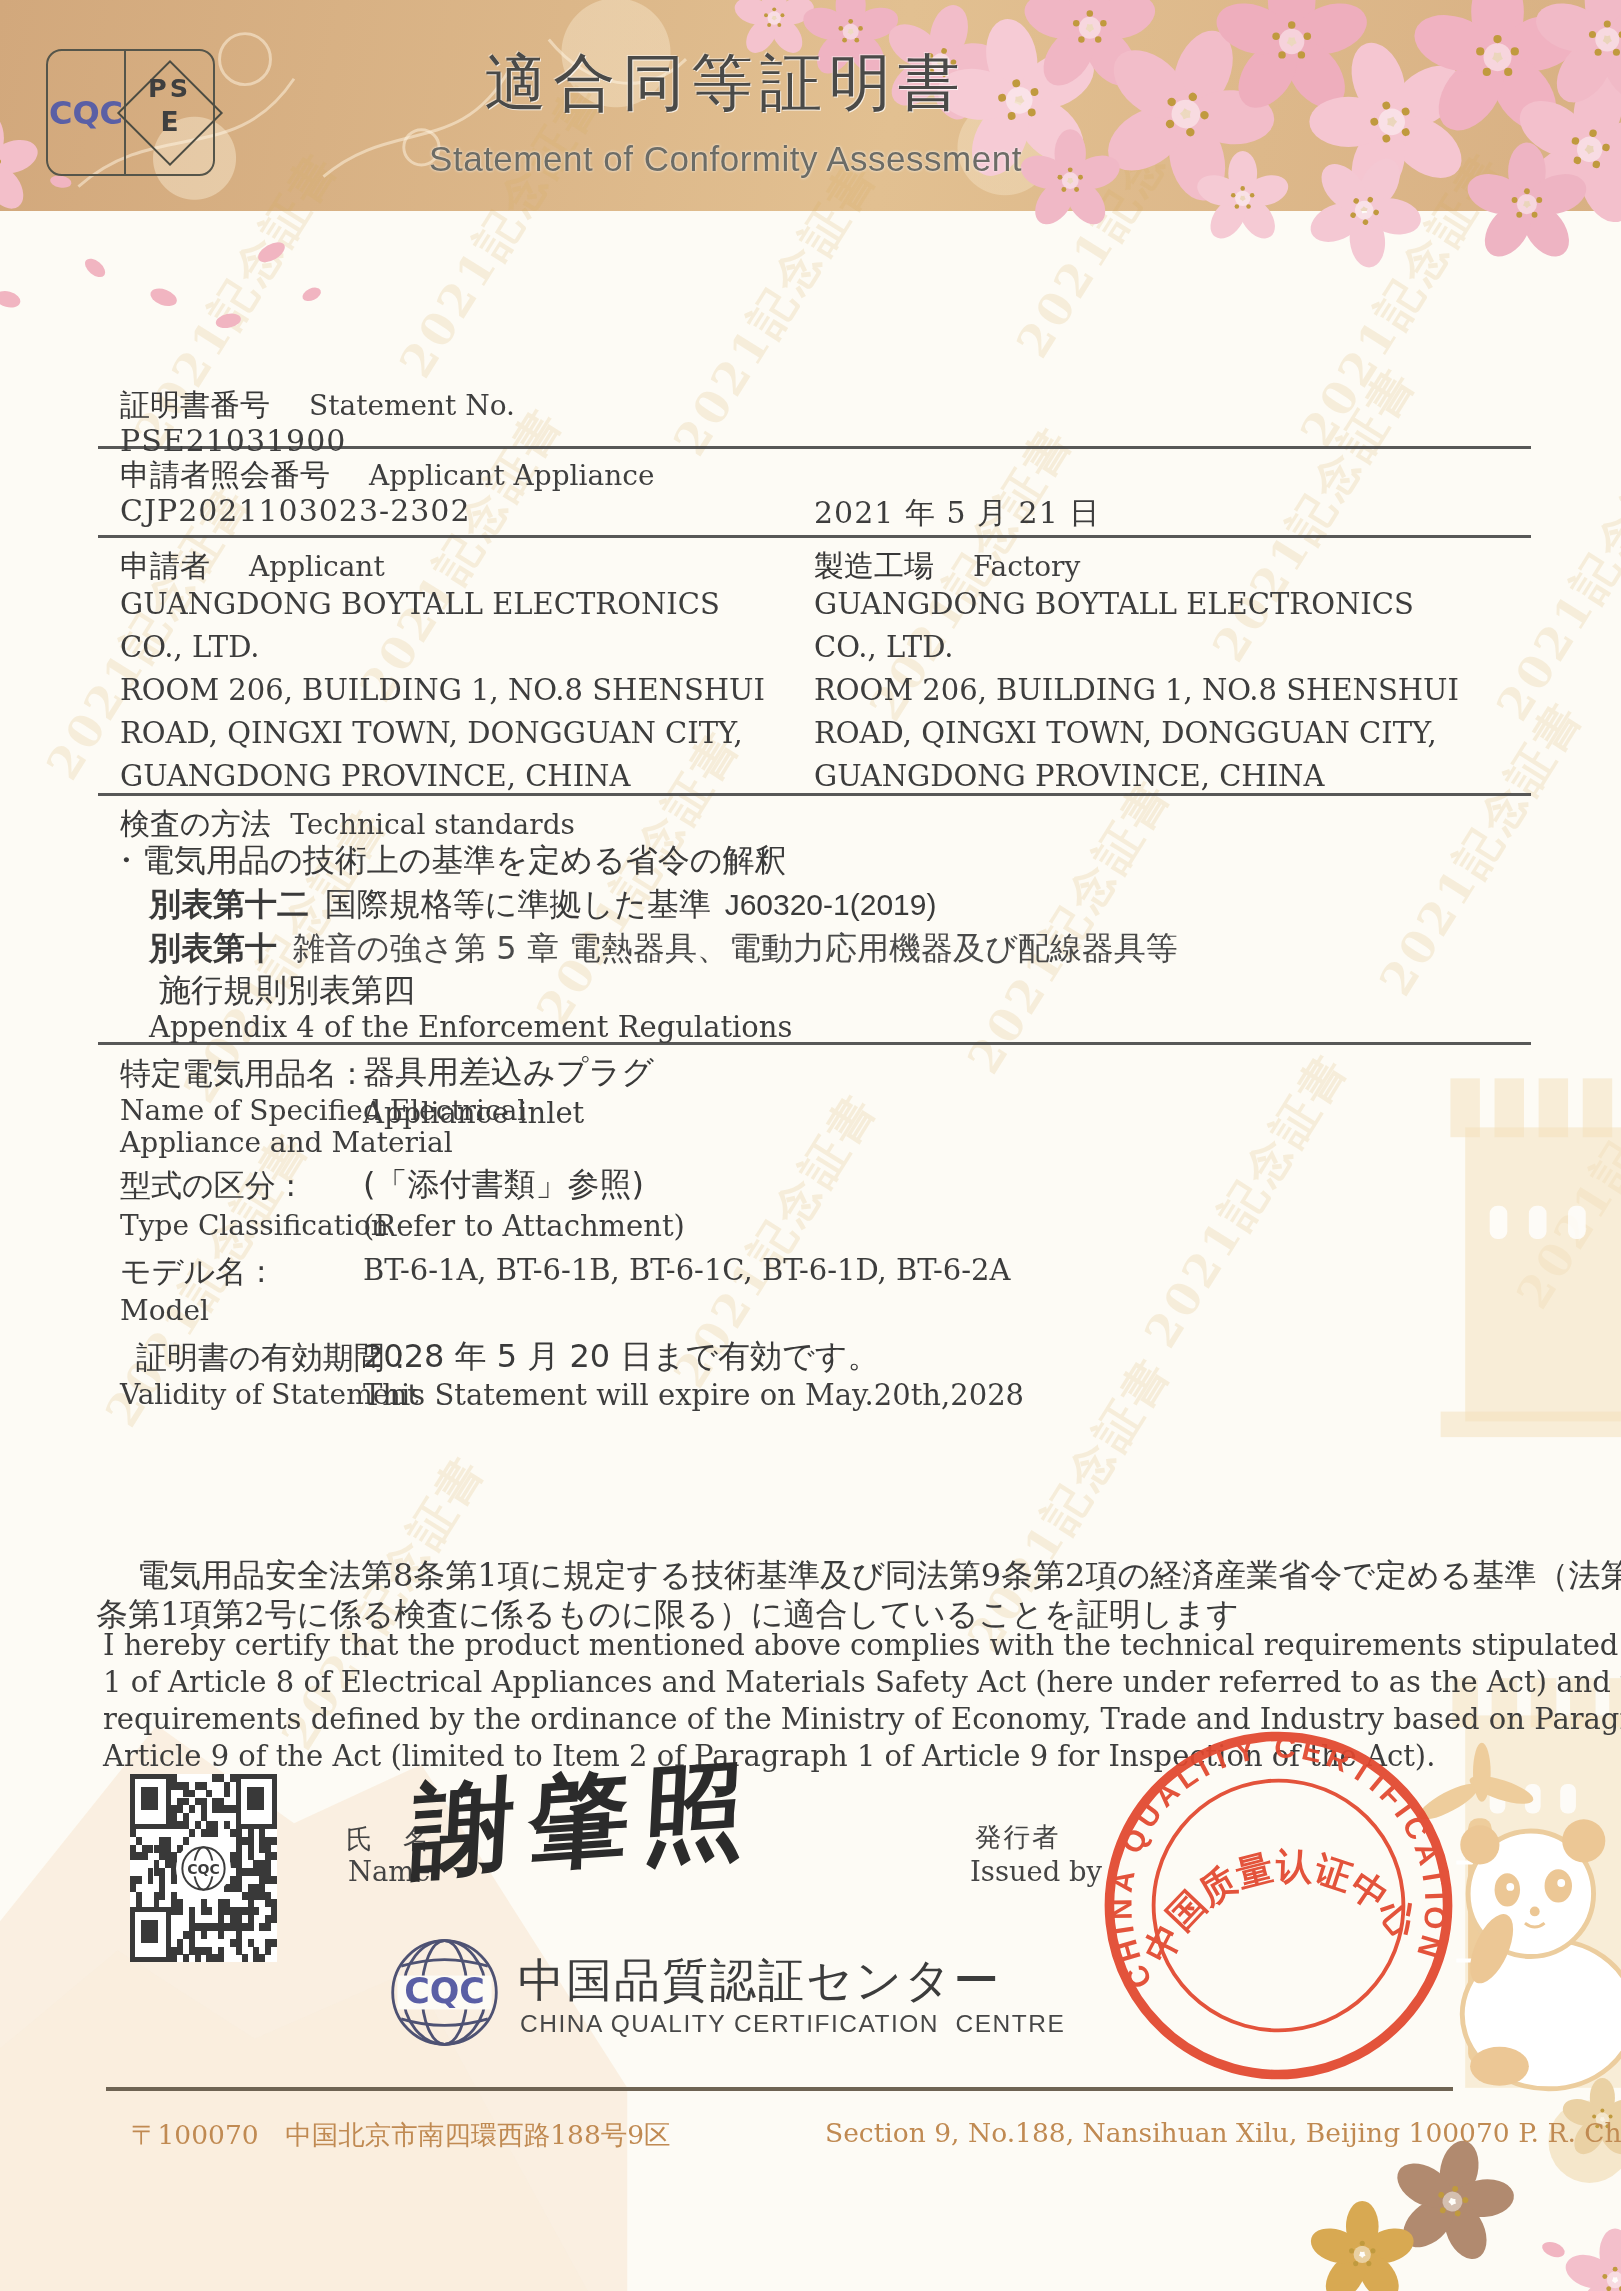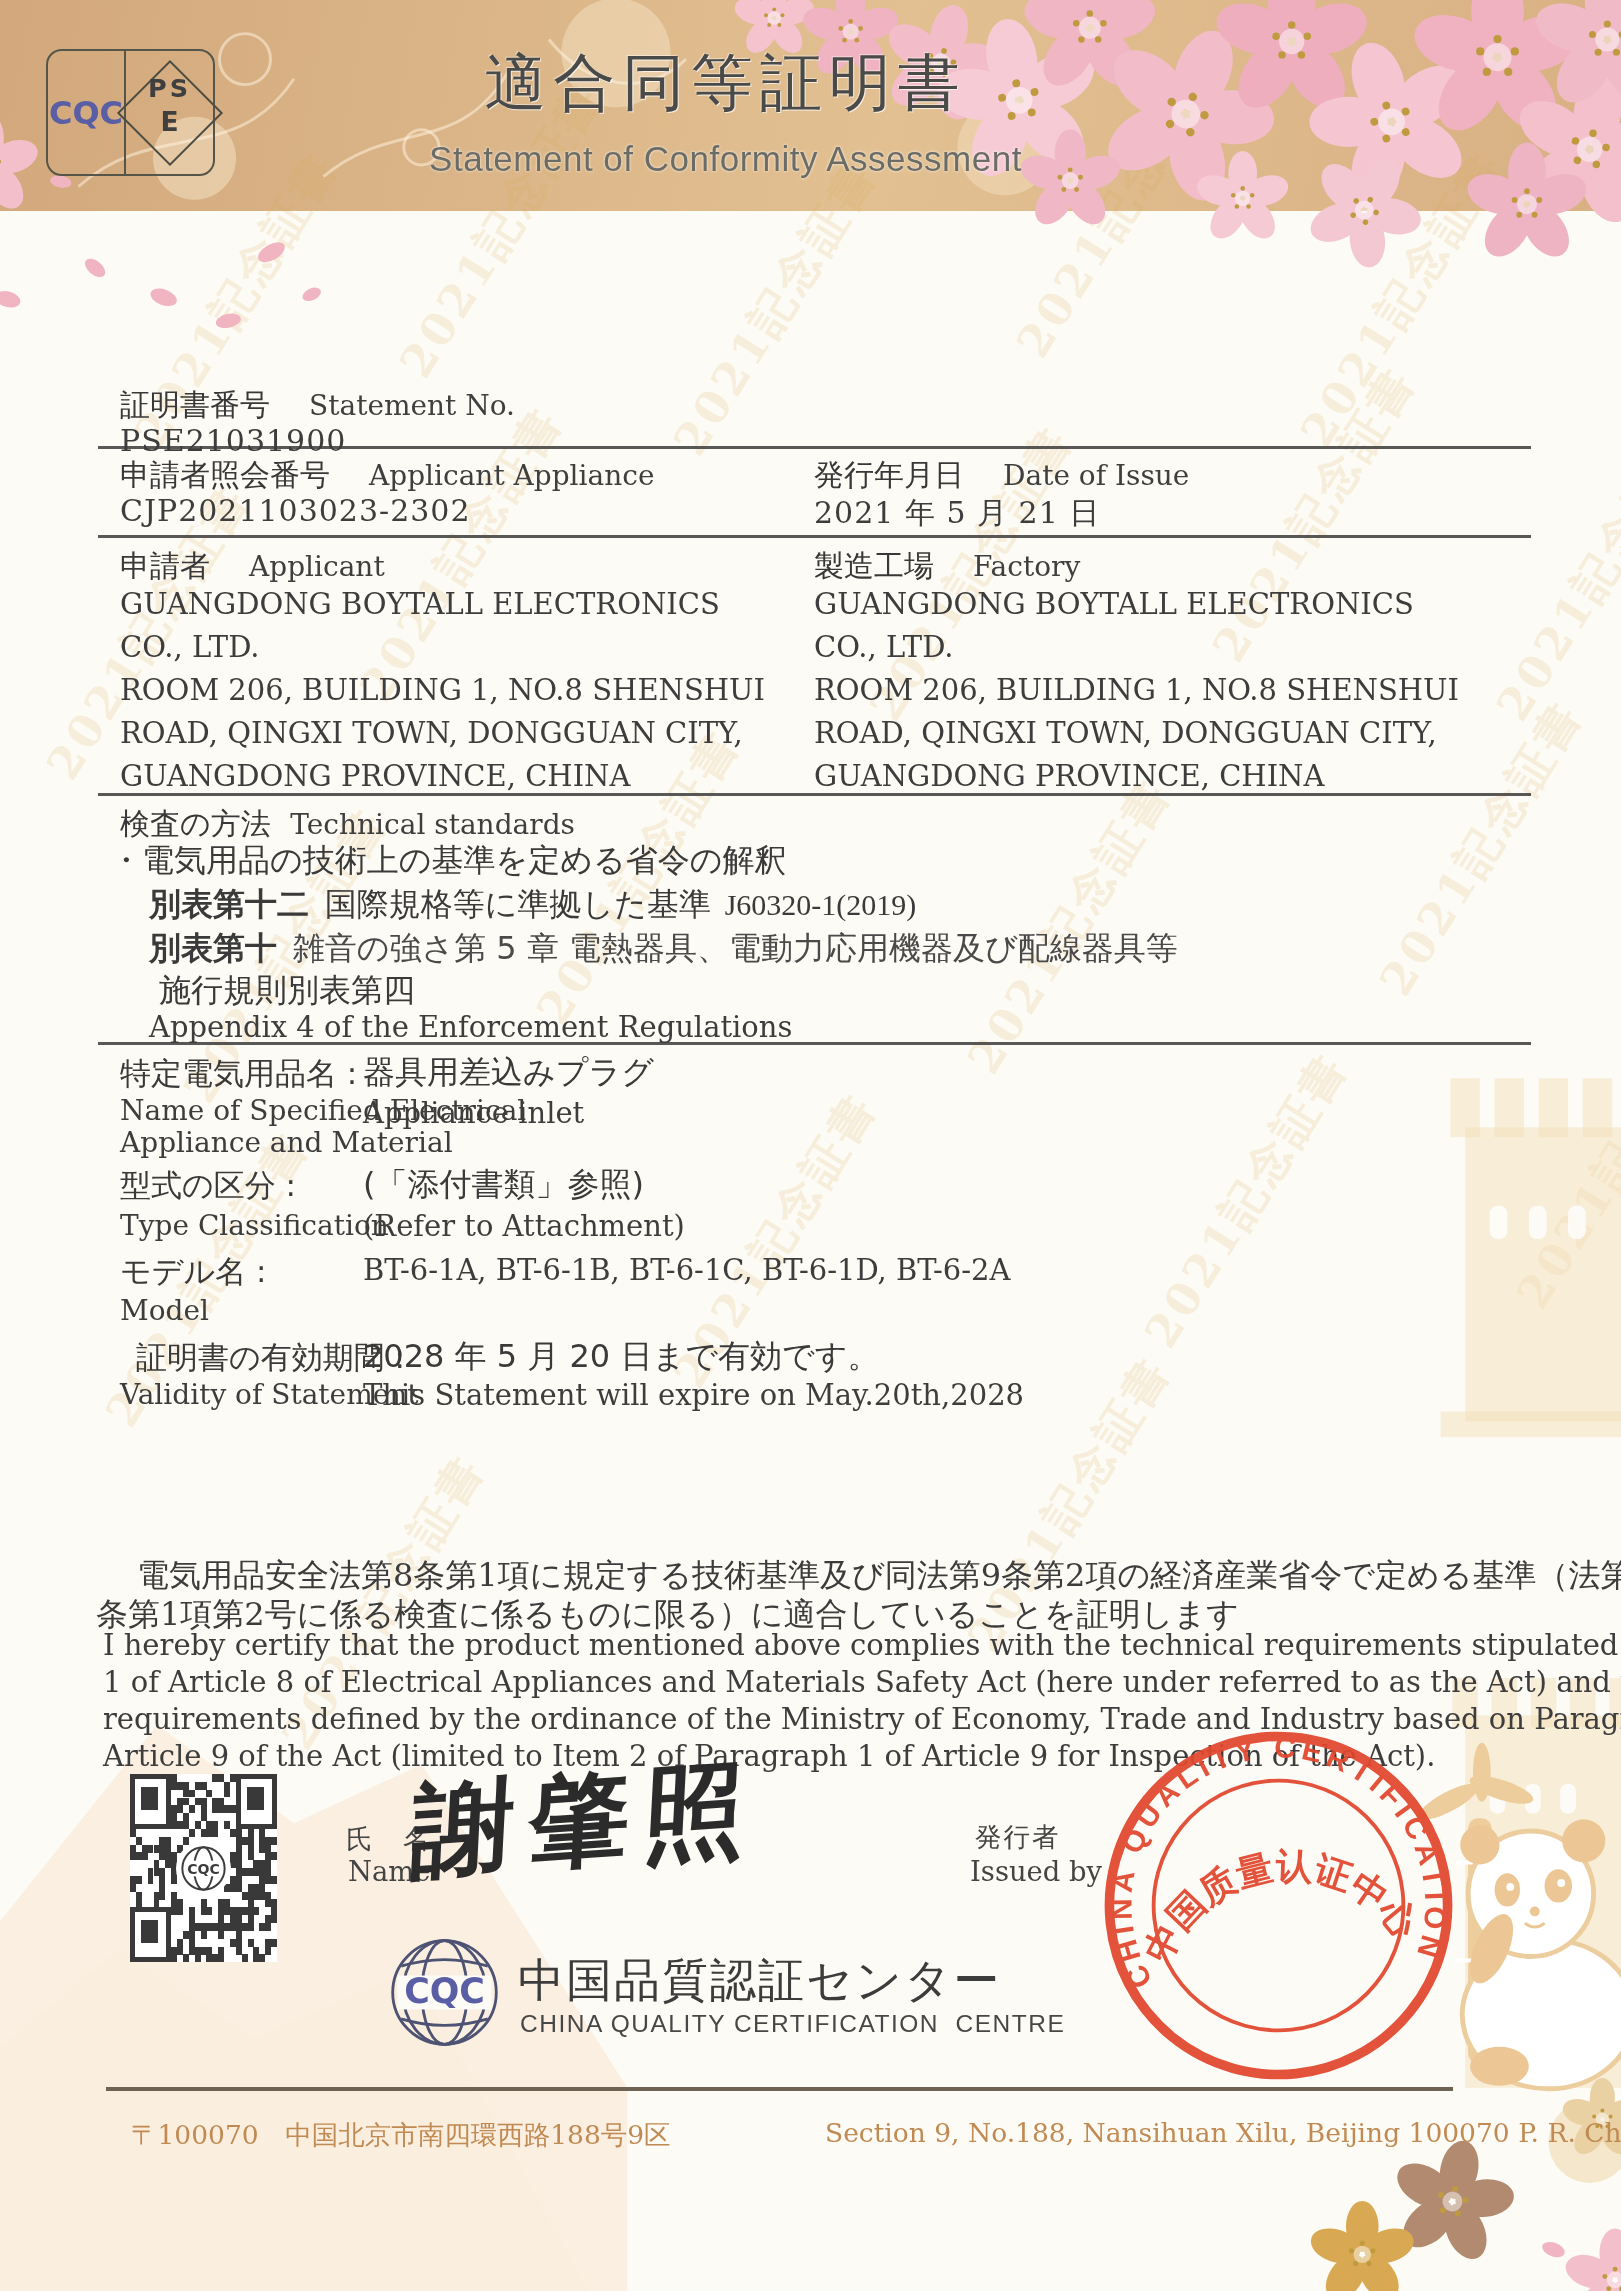--- a/index.html
+++ b/index.html
@@ -39,21 +39,21 @@
   
   .lrow{display:flex;align-items:baseline;gap:39px;white-space:nowrap;}
   .jl{font-family:"DejaVu Sans",sans-serif;font-size:30px;font-weight:500;color:#383838;}
   .el{font-size:28px;color:#3f3f3f;}
   .val{font-size:30px;letter-spacing:1px;white-space:nowrap;}
   .addr{font-size:29px;line-height:43px;white-space:nowrap;}
   .hr{position:absolute;left:98px;width:1433px;height:2.9px;background:#3b3b3b;opacity:.85;z-index:3;}
   .std-jp{font-family:"DejaVu Sans",sans-serif;font-size:32px;color:#3a3a3a;white-space:nowrap;}
   .std-head{font-weight:600;margin-right:15.7px;}
   .std-rest{font-weight:400;}
-  .std-code{font-family:Liberation Serif, serif;font-size:30px;margin-left:13.7px;}
+  .std-code{font-family:Liberation Sans, sans-serif;font-size:30px;margin-left:13.7px;}
   .std-en{font-size:29px;}
   .plabel{font-family:"DejaVu Sans",sans-serif;font-size:31px;color:#3a3a3a;white-space:nowrap;}
   .pval-jp{font-family:"DejaVu Sans",sans-serif;font-size:32px;color:#3a3a3a;white-space:nowrap;}
   .pval-en{font-size:29px;white-space:nowrap;}
   .plabel-en{font-size:28px;white-space:nowrap;}
   .decl-jp{font-size:32px;color:#3c3c3c;white-space:nowrap;}
   .decl-en{font-size:29px;line-height:37px;color:#3d3d3d;white-space:nowrap;}
   
   .qr{position:absolute;left:130px;top:1774px;width:147px;height:188px;z-index:3;background:#fff;}
   .qr i{position:absolute;width:5.9px;height:7.8px;background:#393939;}
@@ -248,24 +248,20 @@
     <span class="el">Statement No.</span>
   </div>
   <div class="abs val" style="left:120px;top:423px">PSE21031900</div>
   <div class="hr" style="top:446px"></div>
 
   <div class="abs lrow" style="left:120px;top:455px">
     <span class="jl">申請者照会番号</span>
     <span class="el">Applicant Appliance</span>
   </div>
   <div class="abs val" style="left:120px;top:493px">CJP2021103023-2302</div>
-  <div class="abs lrow" style="left:814px;top:455px">
-    <span class="jl">発行年月日</span>
-    <span class="el">Date of Issue</span>
-  </div>
   <div class="abs val" style="left:814px;top:493px">2021 年 5 月 21 日</div>
   <div class="hr" style="top:535px"></div>
 
   <div class="abs lrow" style="left:120px;top:546px">
     <span class="jl">申請者</span>
     <span class="el">Applicant</span>
   </div>
   <div class="abs addr" style="left:120px;top:583px">
     <div>GUANGDONG BOYTALL ELECTRONICS</div>
     <div>CO., LTD.</div>

